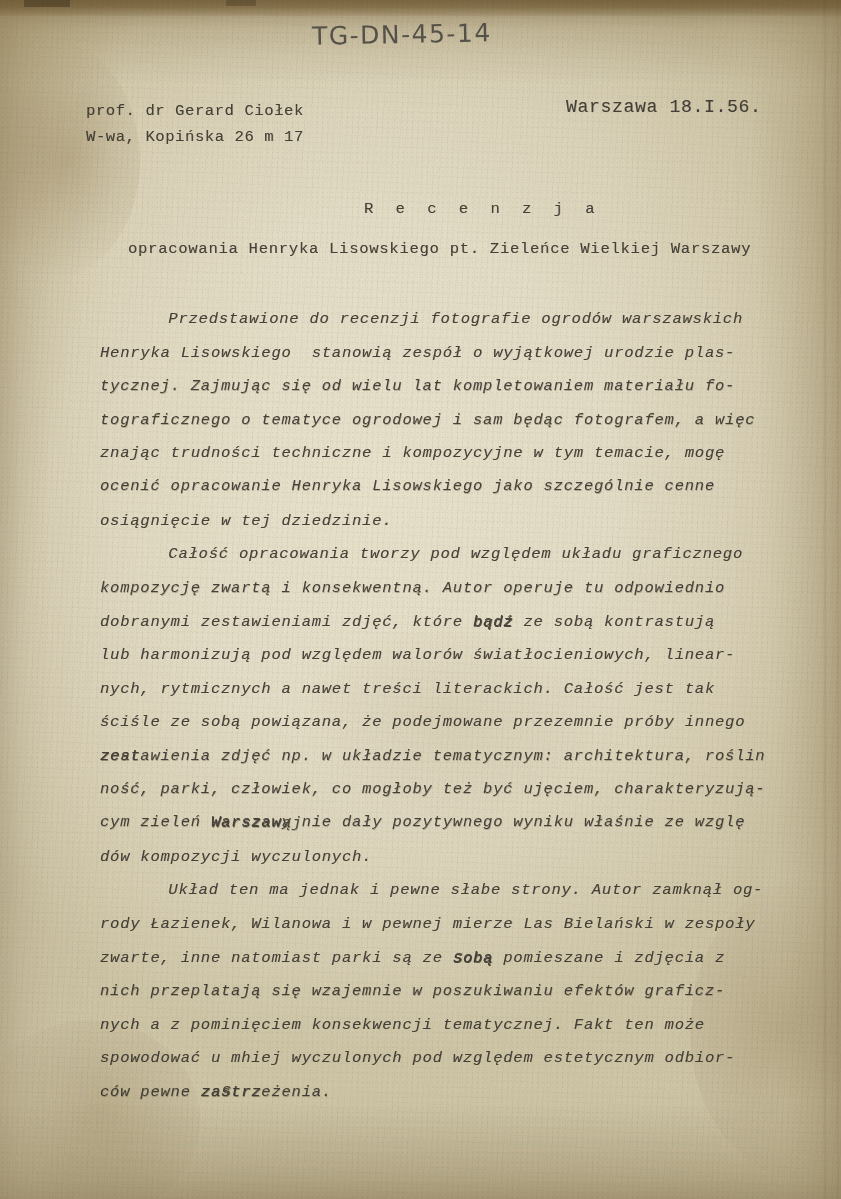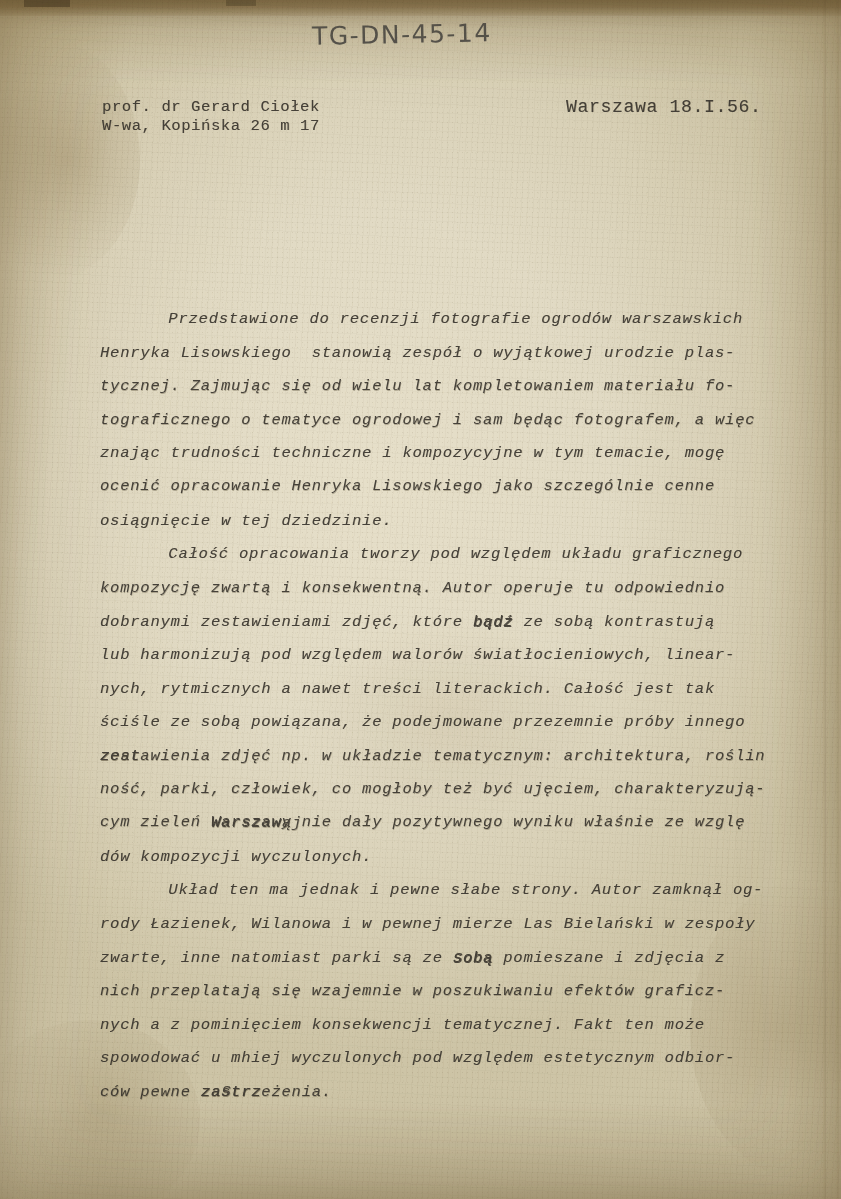--- a/index.html
+++ b/index.html
@@ -111,21 +111,21 @@
     position: absolute;
     white-space: pre;
     font-family: "DejaVu Sans", sans-serif;
     color: #3b3a38;
     font-size: 25px;
     letter-spacing: 1.5px;
     opacity: 0.82;
     transform: rotate(-1.1deg);
   }
 
-  .sender      { left: 86px;  top: 98px;  font-size: 15.5px; line-height: 19px; letter-spacing: 0.6px; margin-left: 16px; }
+  .sender      { left: 86px;  top: 98px;  font-size: 15.5px; line-height: 26px; letter-spacing: 0.6px; }
   .date        { left: 566px; top: 97px;  font-size: 18px; letter-spacing: 0.7px; }
   .doc-title   { left: 364px; top: 200px; font-size: 15.5px; letter-spacing: 6.5px; }
   .doc-sub     { left: 128px; top: 240px; font-size: 15.5px; letter-spacing: 0.75px; }
 
   .body-line {
     position: absolute;
     left: 0;
     width: 841px;
     white-space: pre;
     font-size: 15.5px;
@@ -172,21 +172,23 @@
 
   <div class="sheet">
 
     <div class="hand" style="left:312px; top:20px;">TG-DN-45-14</div>
 
     <div class="tw sender">prof. dr Gerard Ciołek
 W-wa, Kopińska 26 m 17</div>
 
     <div class="tw date">Warszawa 18.I.56.</div>
 
-
+    <div class="tw doc-title">R e c e n z j a</div>
+
+    <div class="tw doc-sub">opracowania Henryka Lisowskiego pt. Zieleńce Wielkiej Warszawy</div>
 
     <div id="body-container">
         <div class="body-line" style="top: 310px; padding-left: 128px; transform: translateY(-0.35px);"><span>    Przedstawione do recenzji fotografie ogrodów warszawskich</span></div>
         <div class="body-line" style="top: 343.6px; padding-left: 100px; transform: translateY(-0.35px);"><span>Henryka Lisowskiego  stanowią zespół o wyjątkowej urodzie plas-</span></div>
         <div class="body-line" style="top: 377.2px; padding-left: 100px; transform: translateY(0.35px);"><span>tycznej. Zajmując się od wielu lat kompletowaniem materiału fo-</span></div>
         <div class="body-line" style="top: 410.8px; padding-left: 100px; transform: translateY(0.35px);"><span>tograficznego o tematyce ogrodowej i sam będąc fotografem, a więc</span></div>
         <div class="body-line" style="top: 444.4px; padding-left: 100px; transform: translateY(0px);"><span>znając trudności techniczne i kompozycyjne w tym temacie, mogę</span></div>
         <div class="body-line" style="top: 478px; padding-left: 100px; transform: translateY(-0.7px);"><span>ocenić opracowanie Henryka Lisowskiego jako szczególnie cenne</span></div>
         <div class="body-line" style="top: 511.6px; padding-left: 100px; transform: translateY(-0.35px);"><span>osiągnięcie w tej dziedzinie.</span></div>
         <div class="body-line" style="top: 545.2px; padding-left: 128px; transform: translateY(0px);"><span>    Całość opracowania tworzy pod względem układu graficznego</span></div>

